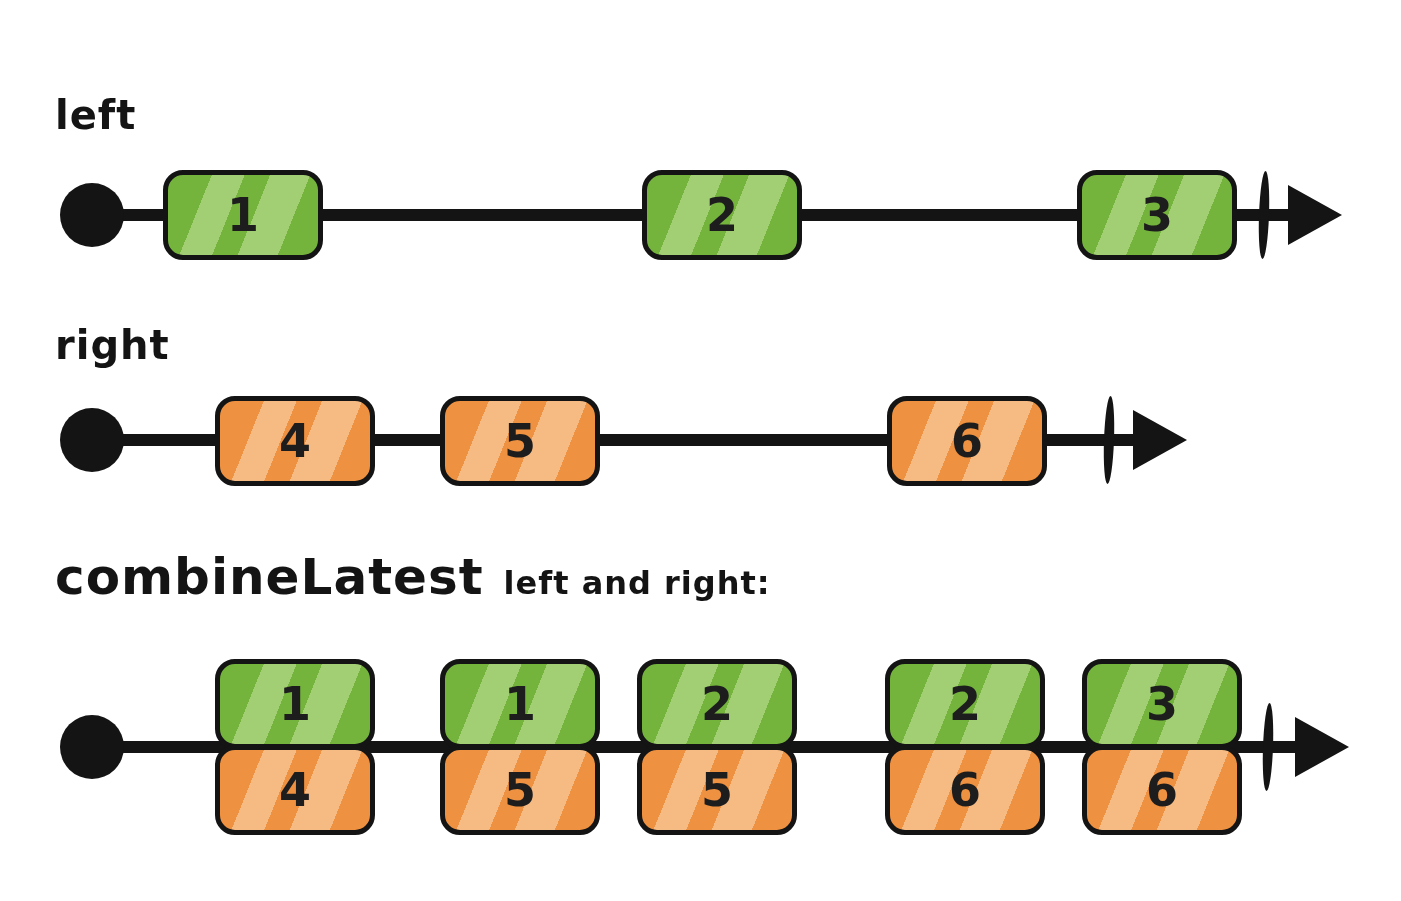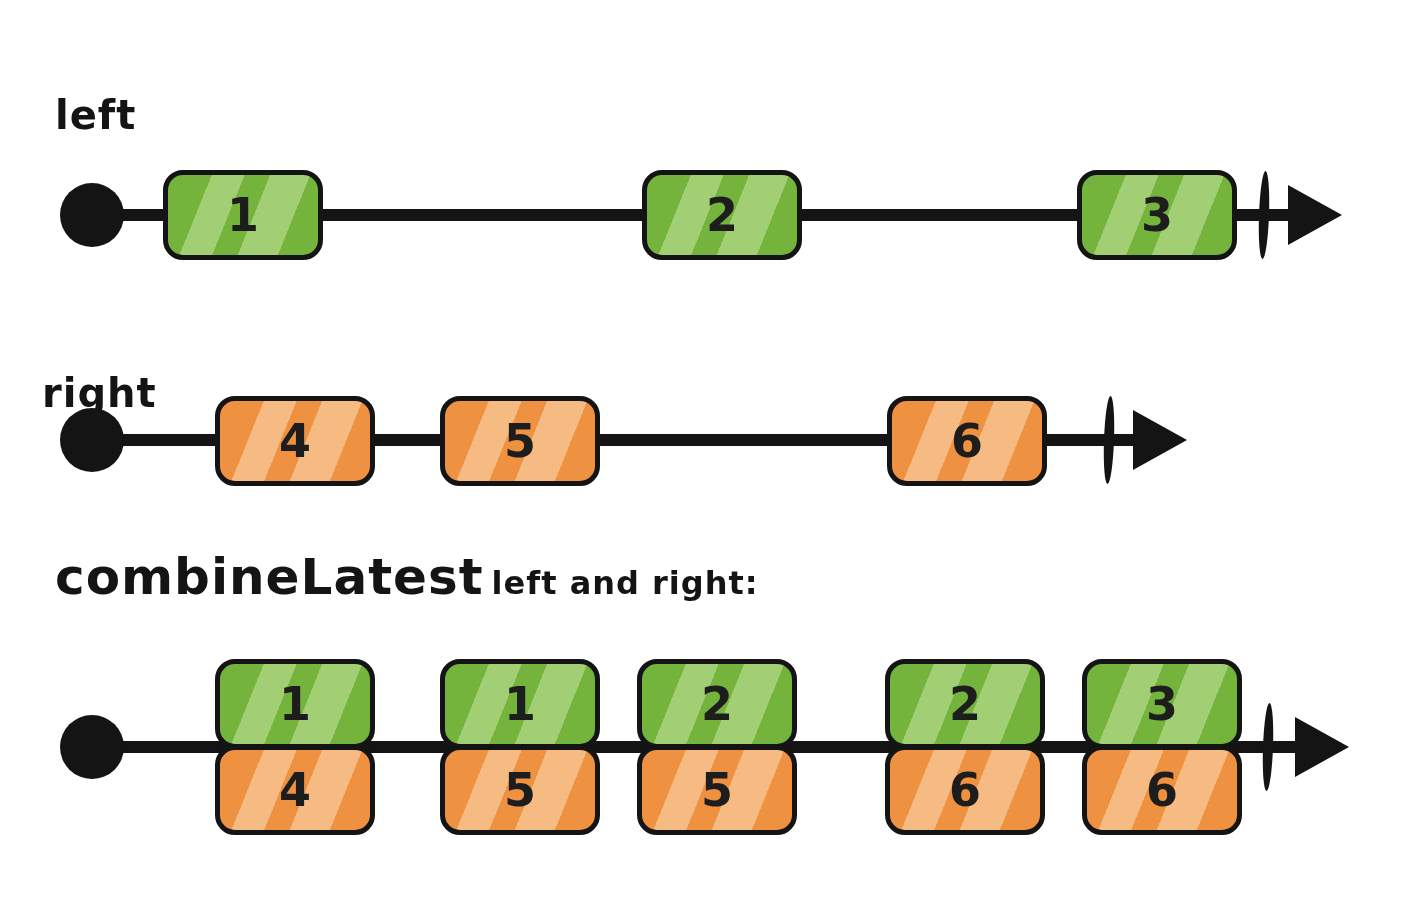--- a/index.html
+++ b/index.html
@@ -17,21 +17,21 @@
     position: absolute;
     font-size: 40px;
     font-weight: 600;
     color: #141414;
     letter-spacing: 1px;
   }
   .result-label {
     position: absolute;
     display: flex;
     align-items: baseline;
-    gap: 8px;
+    gap: 20px;
     color: #141414;
     white-space: nowrap;
   }
   .result-label .op   { font-size: 50px; font-weight: bold; letter-spacing: 1px; }
   .result-label .rest { font-size: 32px; font-weight: 600; letter-spacing: 1px; }
 
   .timeline {
     position: absolute;
     height: 12px;
     background: #141414;
@@ -112,21 +112,21 @@
   <div class="marble green" style="left:642px; top:170px;">
     <span>2</span>
   </div>
   <div class="marble green" style="left:1077px; top:170px;">
     <span>3</span>
   </div>
 
   <div class="tick" style="left:1259px; top:171px;"></div>
   <div class="arrow" style="left:1288px; top:185px;"></div>
 
-  <div class="stream-label" style="left:42px; top:322px;margin-top:48px;">right</div>
+  <div class="stream-label" style="left:55px; top:322px;">right</div>
 
   <div class="timeline" style="left:92px; top:434px; width:1060px;"></div>
   <div class="dot" style="left:60px; top:408px;"></div>
 
   <div class="marble orange" style="left:215px; top:396px;">
     <span>4</span>
   </div>
   <div class="marble orange" style="left:440px; top:396px;">
     <span>5</span>
   </div>

